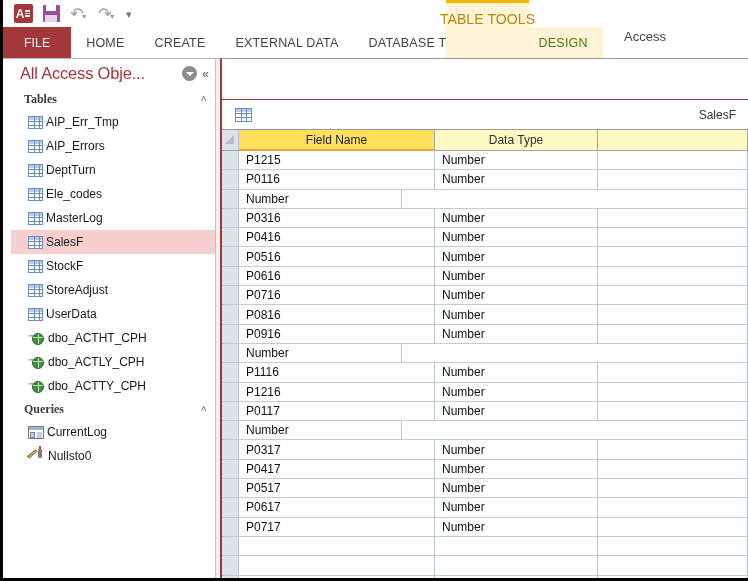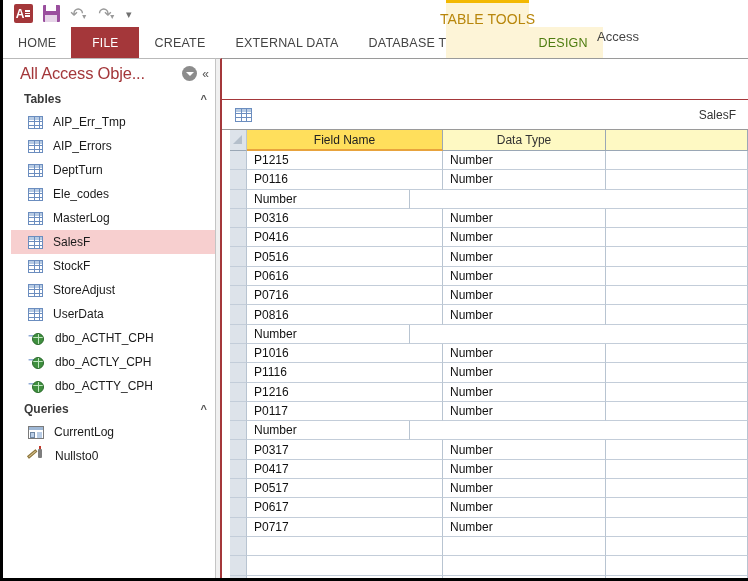--- a/index.html
+++ b/index.html
@@ -100,21 +100,21 @@
     display: flex;
     align-items: flex-start;
     justify-content: center;
   }
   .ctx-group span {
     font-size: 14px; color: #b8860b;
     margin-top: 8px; white-space: nowrap;
     letter-spacing: .1px;
   }
   .app-title {
-    position: absolute; left: 594px; top: 2px;
+    position: absolute; left: 621px; top: 2px;
     font-size: 13px; color: #444444;
   }
 
   
   .body-row { display: flex; height: 521px; }
 
   
   .navpane {
     width: 212px;
     background: #ffffff;
@@ -149,33 +149,34 @@
     margin-top: 1px;
   }
   .nav-collapse { font-size: 12px; color: #555555; }
 
   .group-head {
     height: 22px;
     display: flex; align-items: center;
     padding: 0 8px 0 13px;
     font-size: 12px; font-weight: bold;
     color: #3a3a3a;
+    font-family: Liberation Serif, serif;
   }
   .group-head .lbl { flex: 1; }
   .group-head .chev { font-size: 11px; color: #555555; }
 
   .nav-item {
     height: 24px;
     display: flex; align-items: center;
     padding-left: 17px;
     font-size: 12px;
     color: #1a1a1a;
   }
   .nav-item.selected { background: #f7cfcf; }
-  .nav-item .nm { margin-left: 10px; white-space: nowrap; }
+  .nav-item .nm { margin-left: 3px; white-space: nowrap; }
 
   
   .ico-table {
     width: 15px; height: 13px;
     background: #ffffff;
     border: 1px solid #6b8dbf;
     position: relative; flex: none;
     overflow: hidden;
   }
   .ico-table::before {
@@ -296,21 +297,20 @@
   .grid {
     flex: 1;
     display: flex; flex-direction: column;
     border-top: 1px solid #9a9a9a;
     overflow: hidden;
   }
   .grid-row {
     display: flex;
     height: 19.3px;
     flex: none;
-    margin-left: 8px;
   }
   .gutter {
     width: 17px; flex: none;
     background: #dde3ea;
     border-right: 1px solid #b8c4d1;
     border-bottom: 1px solid #c3cdd9;
     position: relative;
   }
   .cell {
     border-right: 1px solid #b8c4d1;
@@ -381,22 +381,22 @@
       <span class="mini-caret">▼</span>
     </div>
     <div class="qat-btn">
       <span class="arrow-ico">↷</span>
       <span class="mini-caret">▼</span>
     </div>
     <div class="qat-more">▾</div>
   </div>
 
   <div class="tabstrip">
+    <div class="tab file">FILE</div>
     <div class="tab">HOME</div>
-    <div class="tab file">FILE</div>
     <div class="tab">CREATE</div>
     <div class="tab">EXTERNAL DATA</div>
     <div class="tab">DATABASE TOOLS</div>
 
     <div class="ctx-group">
       <span>TABLE TOOLS</span>
     </div>
     <div class="tab ctx-tab" style="margin-left:27px;">DESIGN</div>
 
     <div class="app-title">Access</div>
@@ -582,26 +582,26 @@
           <div class="cell c-desc"></div>
         </div>
         <div class="grid-row">
           <div class="gutter"></div>
           <div class="cell c-field">P0816</div>
           <div class="cell c-type">Number</div>
           <div class="cell c-desc"></div>
         </div>
         <div class="grid-row">
           <div class="gutter"></div>
-          <div class="cell c-type">Number</div>
-          <div class="cell c-desc"></div>
-        </div>
-        <div class="grid-row">
-          <div class="gutter"></div>
-          <div class="cell c-field">P1016</div>
+          <div class="cell c-field">P0916</div>
+          <div class="cell c-type">Number</div>
+          <div class="cell c-desc"></div>
+        </div>
+        <div class="grid-row">
+          <div class="gutter"></div>
           <div class="cell c-type">Number</div>
           <div class="cell c-desc"></div>
         </div>
         <div class="grid-row">
           <div class="gutter"></div>
           <div class="cell c-field">P1116</div>
           <div class="cell c-type">Number</div>
           <div class="cell c-desc"></div>
         </div>
         <div class="grid-row">

